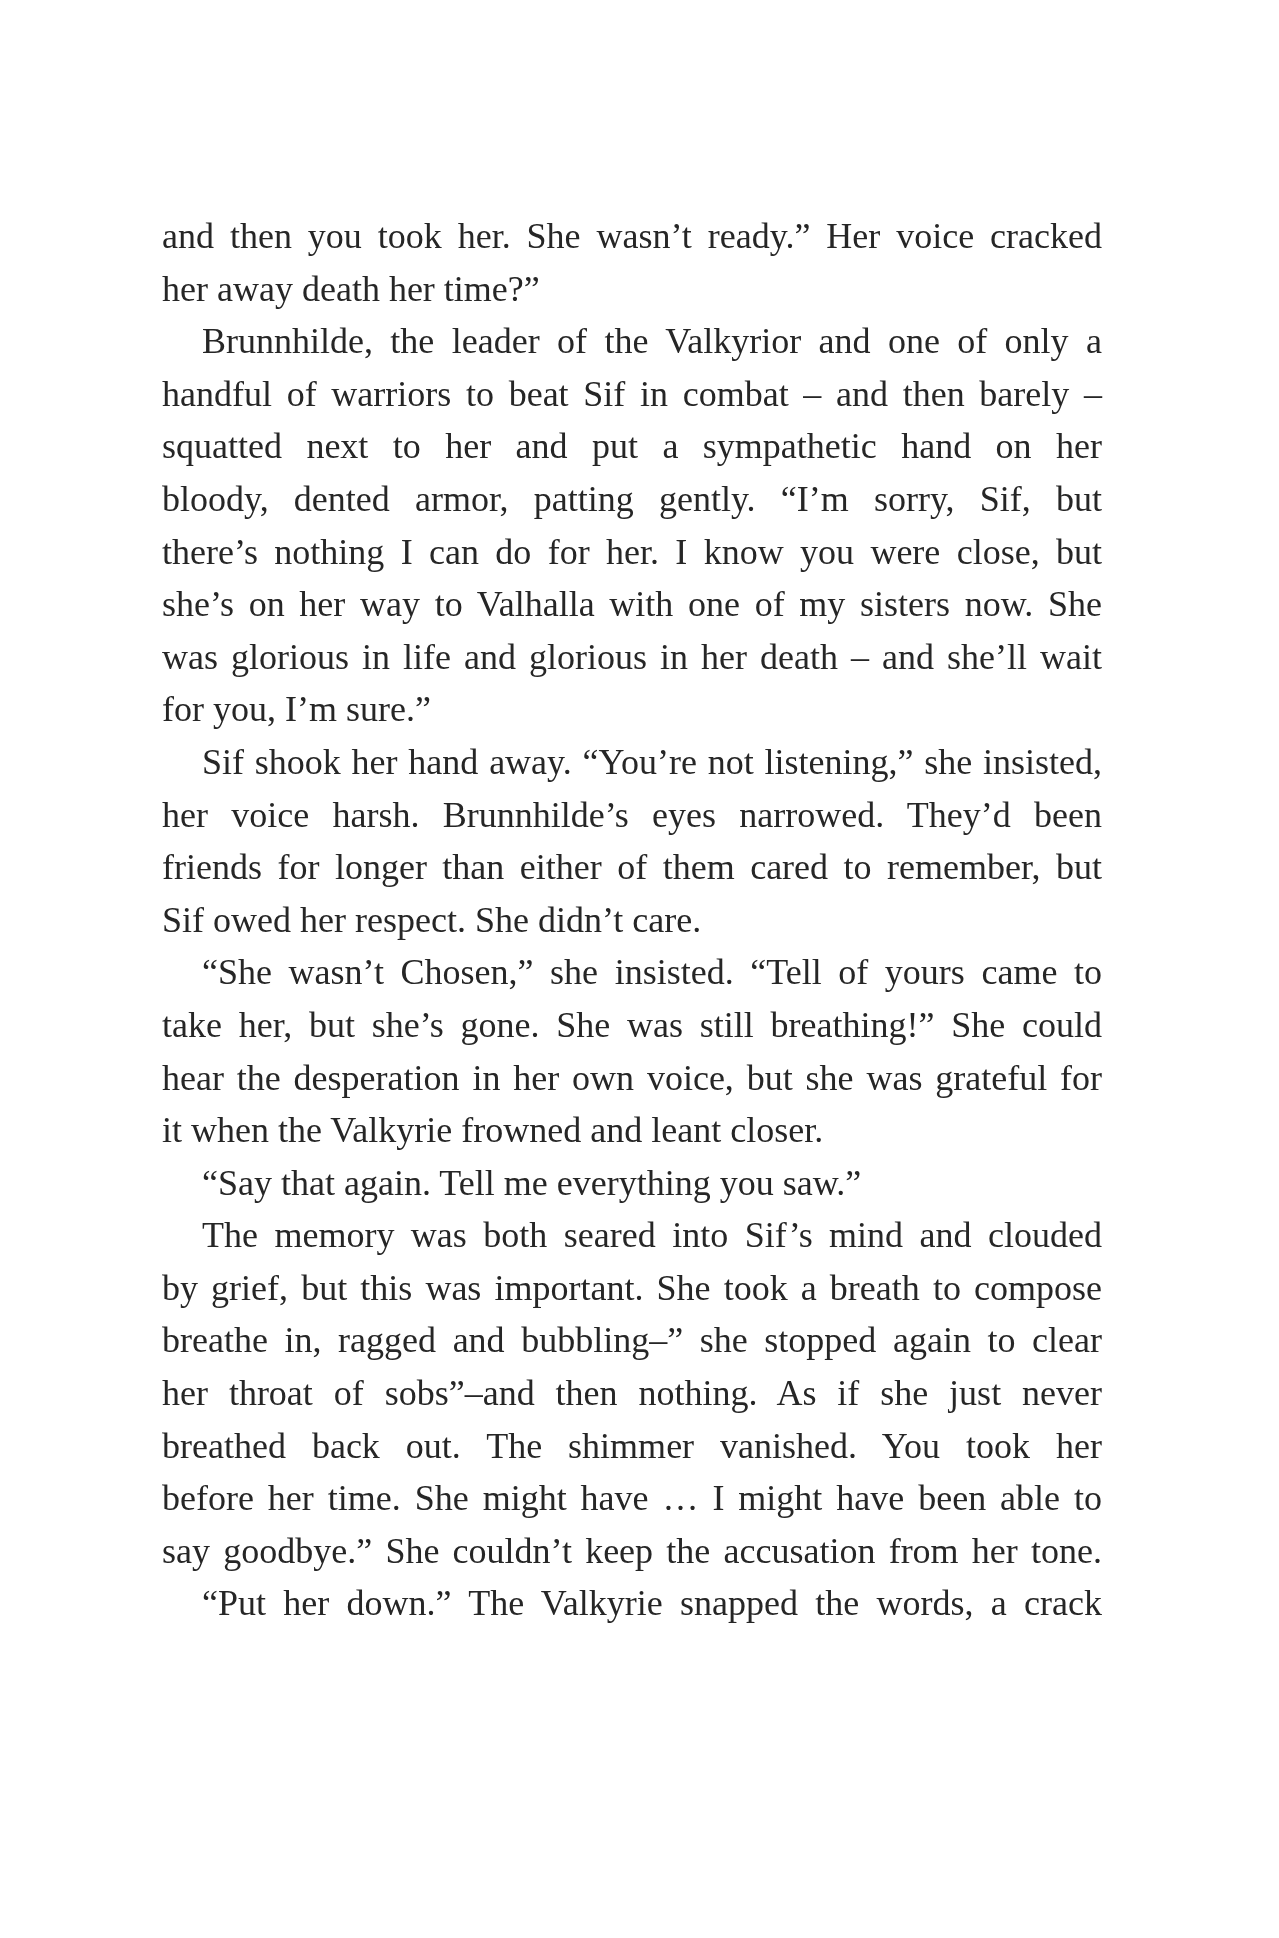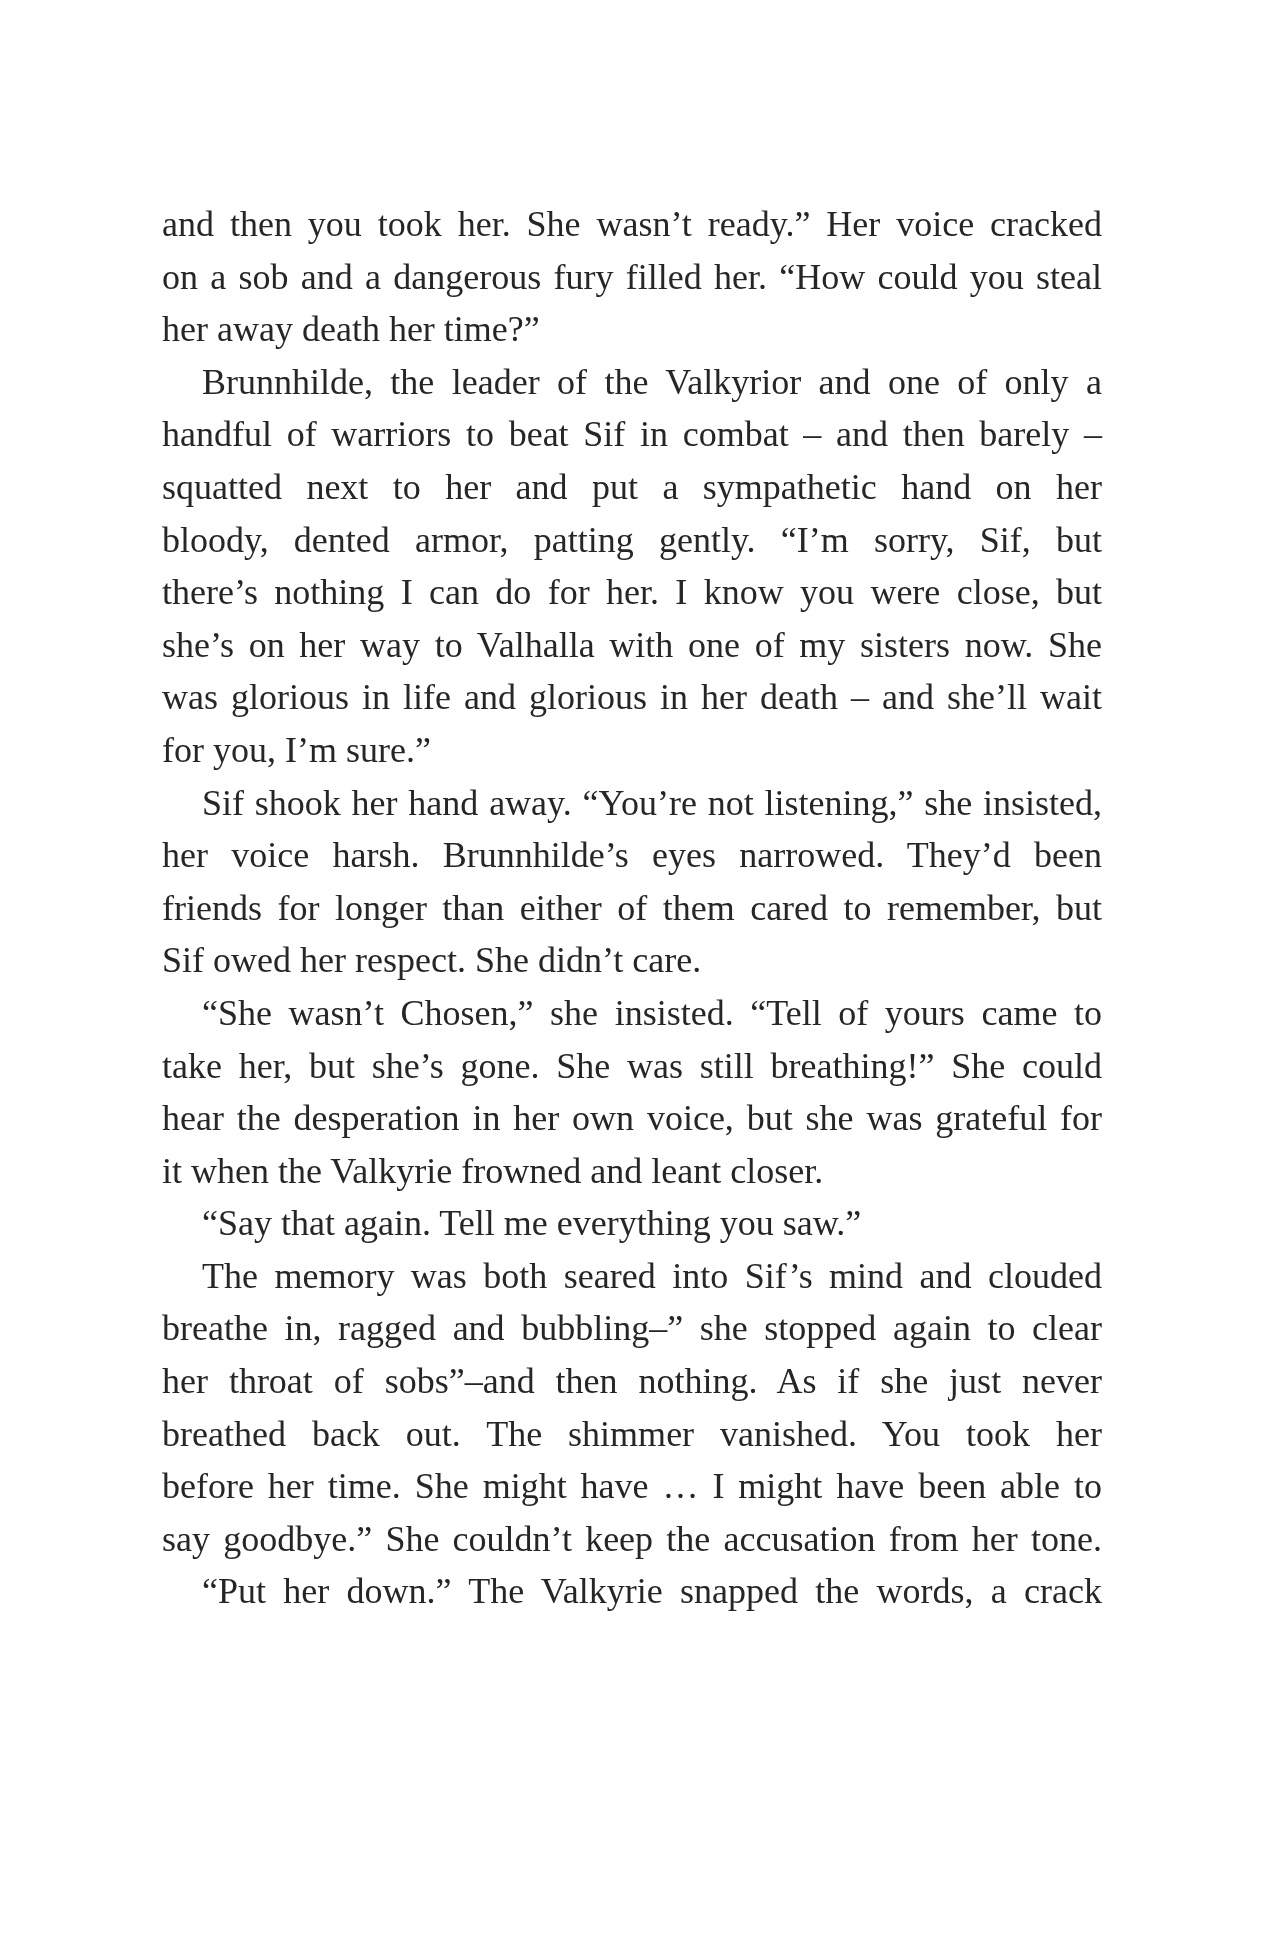--- a/index.html
+++ b/index.html
@@ -17,21 +17,21 @@
   .page {
     position: absolute;
     left: 0; top: 0;
     width: 1279px;
     height: 1938px;
     background: #ffffff;
   }
   .text-block {
     position: absolute;
     left: 162px;
-    top: 198px;
+    top: 210px;
     width: 940px;
     color: #262626;
     font-size: 36px;
     line-height: 52.6px;
     letter-spacing: 0;
   }
   .line {
     width: 940px;
     text-align: left;
     white-space: nowrap;      
@@ -44,40 +44,40 @@
   .line.indent {
     text-indent: 40px;
   }
 </style>
 </head>
 <body>
 
 <div class="page">
   <div class="text-block">
       <div class="line j">and then you took her. She wasn’t ready.” Her voice cracked</div>
-      <div class="line j">on a sob and a dangerous fury filled her. “How could you steal</div>
       <div class="line">her away death her time?”</div>
       <div class="line j indent">Brunnhilde, the leader of the Valkyrior and one of only a</div>
       <div class="line j">handful of warriors to beat Sif in combat – and then barely –</div>
       <div class="line j">squatted next to her and put a sympathetic hand on her</div>
       <div class="line j">bloody, dented armor, patting gently. “I’m sorry, Sif, but</div>
       <div class="line j">there’s nothing I can do for her. I know you were close, but</div>
       <div class="line j">she’s on her way to Valhalla with one of my sisters now. She</div>
       <div class="line j">was glorious in life and glorious in her death – and she’ll wait</div>
       <div class="line">for you, I’m sure.”</div>
       <div class="line j indent">Sif shook her hand away. “You’re not listening,” she insisted,</div>
       <div class="line j">her voice harsh. Brunnhilde’s eyes narrowed. They’d been</div>
       <div class="line j">friends for longer than either of them cared to remember, but</div>
       <div class="line">Sif owed her respect. She didn’t care.</div>
       <div class="line j indent">“She wasn’t Chosen,” she insisted. “Tell of yours came to</div>
       <div class="line j">take her, but she’s gone. She was still breathing!” She could</div>
       <div class="line j">hear the desperation in her own voice, but she was grateful for</div>
       <div class="line">it when the Valkyrie frowned and leant closer.</div>
       <div class="line indent">“Say that again. Tell me everything you saw.”</div>
       <div class="line j indent">The memory was both seared into Sif’s mind and clouded</div>
+      <div class="line j">by grief, but this was important. She took a breath to compose</div>
       <div class="line j">breathe in, ragged and bubbling–” she stopped again to clear</div>
       <div class="line j">her throat of sobs”–and then nothing. As if she just never</div>
       <div class="line j">breathed back out. The shimmer vanished. You took her</div>
       <div class="line j">before her time. She might have … I might have been able to</div>
       <div class="line j">say goodbye.” She couldn’t keep the accusation from her tone.</div>
       <div class="line j indent">“Put her down.” The Valkyrie snapped the words, a crack</div>
     </div>
 </div>
 
 </body></html>

